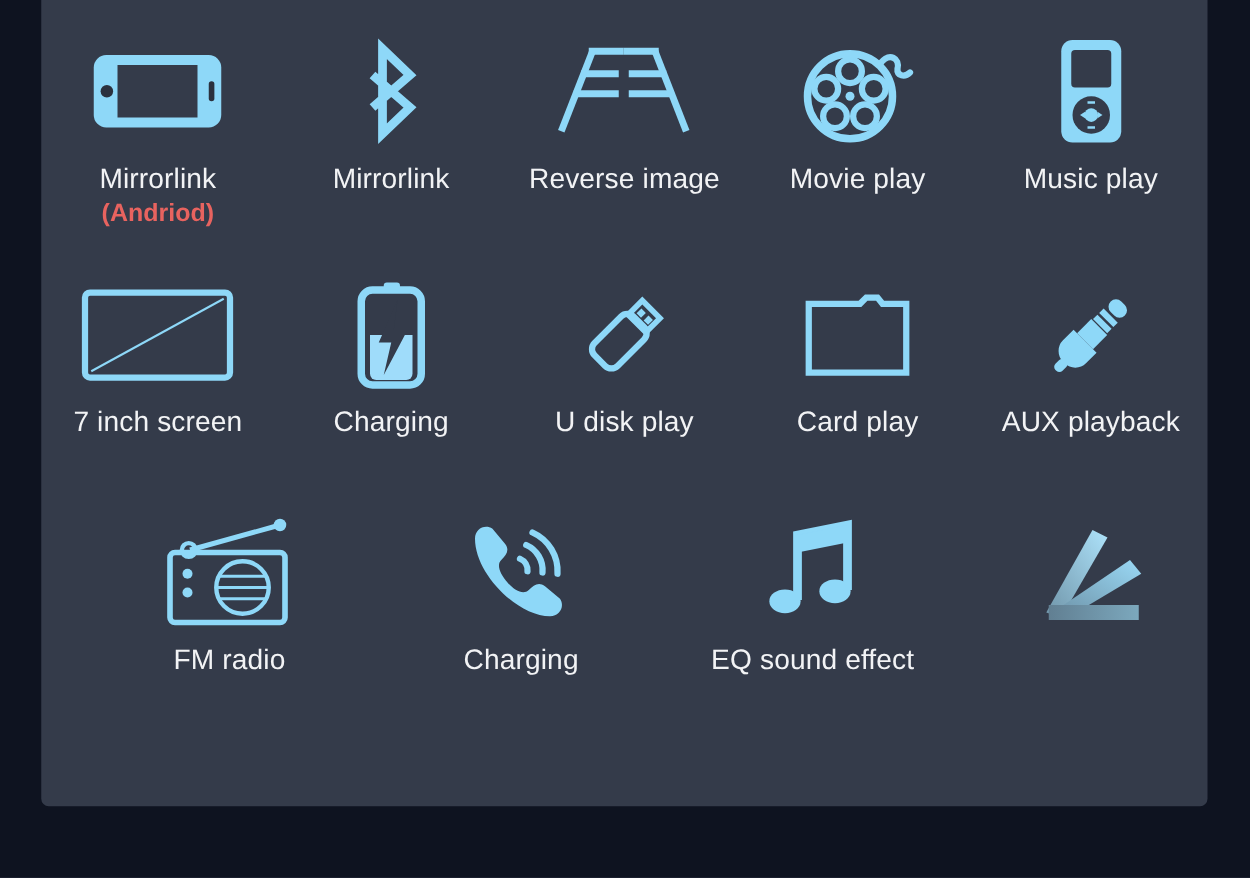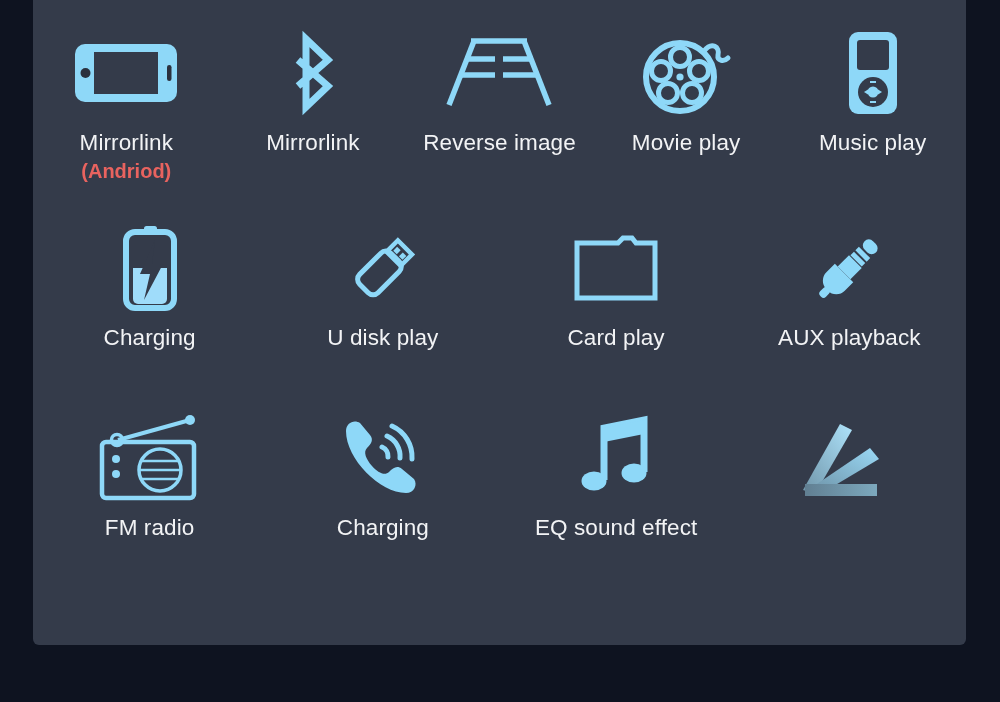--- a/index.html
+++ b/index.html
@@ -38,21 +38,21 @@
     display: flex;
     flex-direction: column;
   }
   .row {
     display: flex;
     flex-direction: row;
     width: 933px;
   }
   .row-1 { height: 205px; }
   .row-2 { height: 190px; }
-  .row-3 { height: 195px; }
+  .row-3 { height: 195px; margin-left: 34px; }
   .cell {
     flex: 1 1 0;
     display: flex;
     flex-direction: column;
     align-items: center;
     justify-content: flex-start;
     position: relative;
   }
   .row-1 .cell { padding-top: 32px; }
   .row-2 .cell { padding-top: 22px; }
@@ -163,20 +163,29 @@
               <rect x="22" y="70" width="6" height="2" fill="#8ed8f8"></rect>
             </svg>
           </div>
           <div class="label">Music play</div>
         </div>
 
       </div>
 
       <div class="row row-2">
 
+        <div class="cell">
+          <div class="icon-box">
+            <svg width="122" height="74" viewBox="0 0 122 74">
+              <rect x="3" y="3" width="116" height="68" rx="4" fill="none" stroke="#8ed8f8" stroke-width="5"></rect>
+              <line x1="8" y1="66" x2="114" y2="8" stroke="#8ed8f8" stroke-width="1.6"></line>
+            </svg>
+          </div>
+          <div class="label">7 inch screen</div>
+        </div>
 
         <div class="cell">
           <div class="icon-box">
             <svg width="56" height="84" viewBox="0 0 56 84">
               <rect x="22" y="0" width="13" height="7" rx="2.5" fill="#8ed8f8"></rect>
               <rect x="4" y="6" width="48" height="76" rx="9" fill="none" stroke="#8ed8f8" stroke-width="6"></rect>
               <path d="M11 42 h34 v31 a5 5 0 0 1 -5 5 h-24 a5 5 0 0 1 -5 -5 z" fill="#9fdcfa"></path>
               <path d="M33 14 L18 48 h10 l-6 26 L41 38 h-11 z" fill="#343b4a"></path>
             </svg>
           </div>

